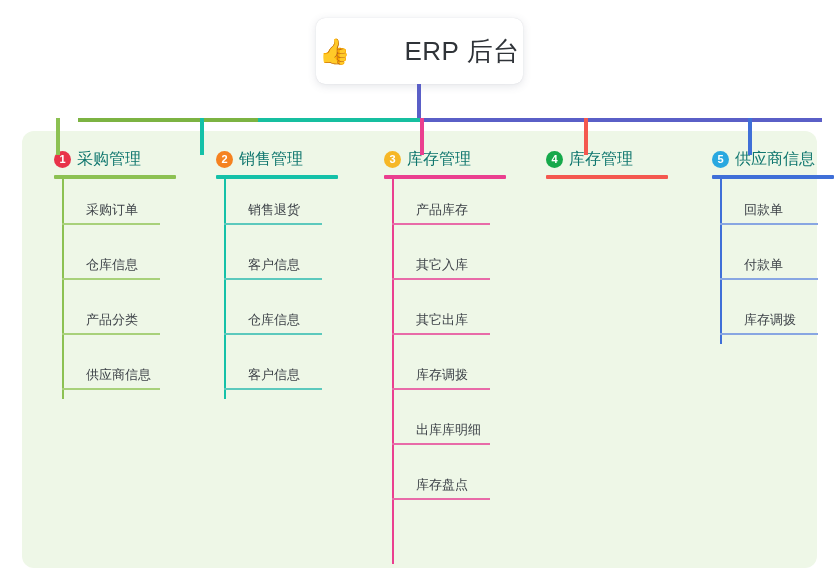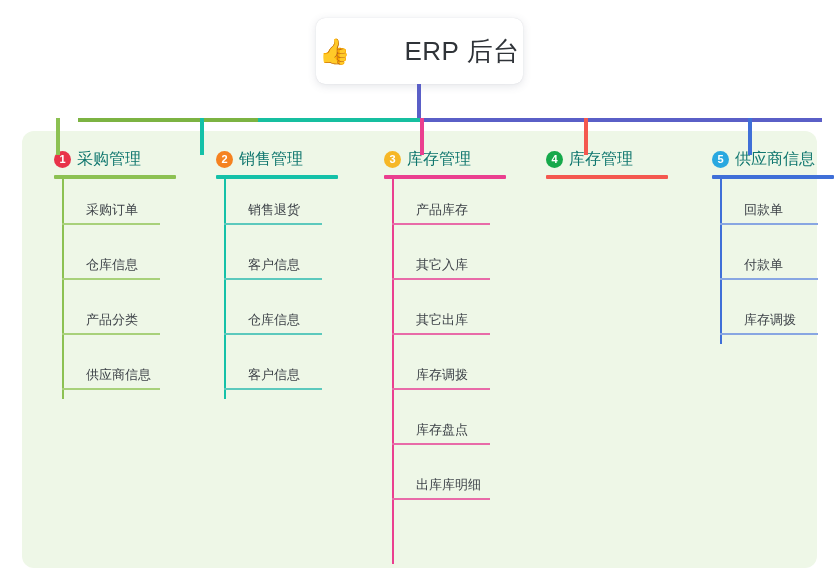--- a/index.html
+++ b/index.html
@@ -164,25 +164,25 @@
           </div>
           <div class="leaf">
             <div class="leaf-label">其它出库</div>
             <div class="leaf-rule" style="background: rgb(232, 107, 168);"></div>
           </div>
           <div class="leaf">
             <div class="leaf-label">库存调拨</div>
             <div class="leaf-rule" style="background: rgb(232, 107, 168);"></div>
           </div>
           <div class="leaf">
+            <div class="leaf-label">出库库明细</div>
+            <div class="leaf-rule" style="background: rgb(232, 107, 168);"></div>
+          </div>
+          <div class="leaf">
             <div class="leaf-label">库存盘点</div>
-            <div class="leaf-rule" style="background: rgb(232, 107, 168);"></div>
-          </div>
-          <div class="leaf">
-            <div class="leaf-label">出库库明细</div>
             <div class="leaf-rule" style="background: rgb(232, 107, 168);"></div>
           </div>
         </div>
       </div>
       <div class="col" style="left: 530px; top: 143px;">
         <div class="col-header">
           <div class="badge" style="background: rgb(22, 169, 75);">4</div>
           <div class="col-title">库存管理</div>
         </div>
         <div class="col-rule" style="background: rgb(244, 88, 79);"></div>

